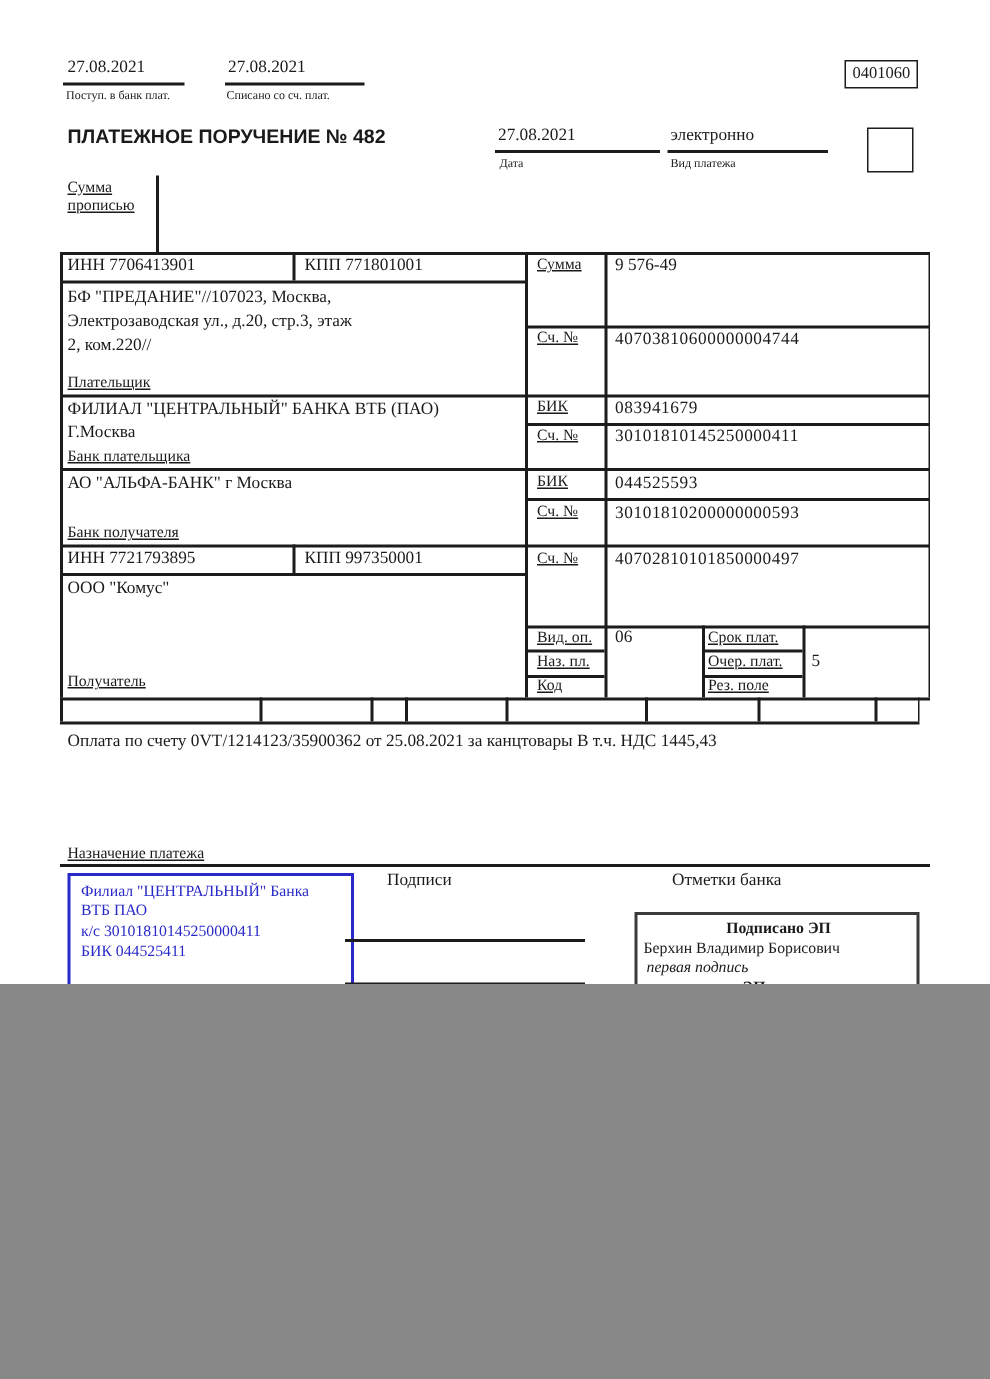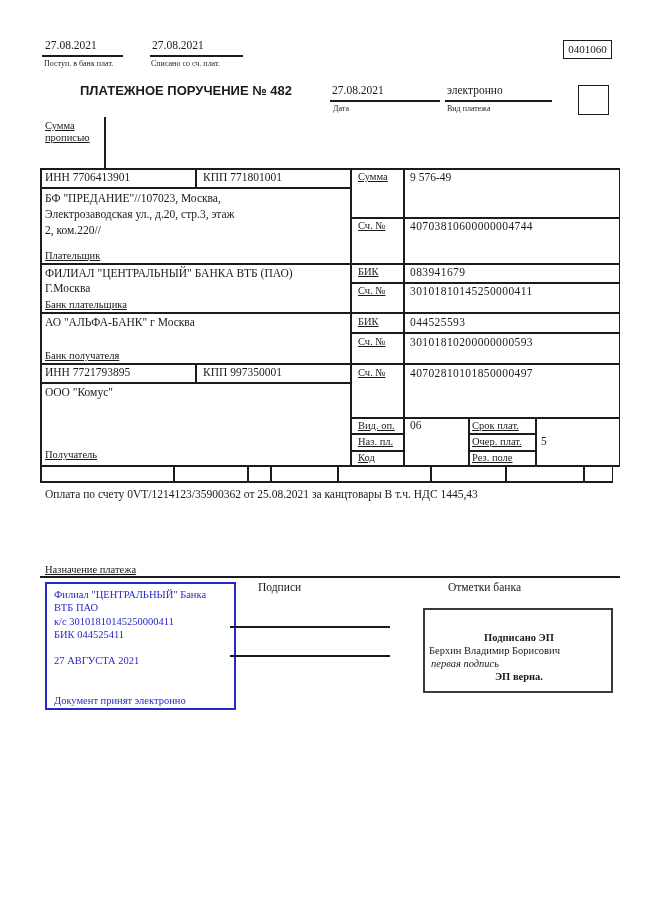--- a/index.html
+++ b/index.html
@@ -1,32 +1,32 @@
 <!DOCTYPE html>
 <html><head>
 <meta charset="utf-8">
 <style>
   html,body{margin:0;padding:0;background:#888;}
-  #page{position:relative;width:660px;height:919px;background:#fff;overflow:hidden;
+  #page{position:relative;width:660px;height:656px;background:#fff;overflow:hidden;
         font-family:"Liberation Serif",serif;color:#1a1a1a;}
   .t{position:absolute;font-size:11.5px;line-height:13px;white-space:nowrap;}
   .sm{position:absolute;font-size:8px;line-height:9px;white-space:nowrap;color:#222;}
   .lbl{position:absolute;font-size:10.5px;line-height:12px;white-space:nowrap;text-decoration:underline;}
   .num{letter-spacing:.4px;}
   .pre{white-space:pre-line;}
   .wrap{white-space:normal;}
   .hl{position:absolute;background:#1c1c1c;height:1.5px;}
   .hl2{position:absolute;background:#1c1c1c;height:2px;}
   .vl{position:absolute;background:#1c1c1c;width:1.5px;}
   .box{position:absolute;border:1.5px solid #1c1c1c;background:#fff;}
-  .title{position:absolute;font-family:"Liberation Sans",sans-serif;font-weight:bold;font-size:13px;white-space:nowrap;margin-left:35px;}
+  .title{position:absolute;font-family:"Liberation Sans",sans-serif;font-weight:bold;font-size:13px;white-space:nowrap;}
   #stamp{position:absolute;left:45px;top:582px;width:180px;height:120px;border:2px solid #2929c8;
          color:#2929c8;font-size:10.5px;line-height:13.3px;padding:4px 0 0 7px;white-space:pre-line;}
   #esign{position:absolute;left:423px;top:608px;width:180px;height:60px;border:2px solid #3a3a3a;
-         font-size:10.5px;line-height:13px;padding:21px 2px 0 4px;}
+         font-size:10.5px;line-height:13px;padding:3px 2px 0 4px;}
   #esign .c{text-align:center;font-weight:bold;}
   #esign .i{font-style:italic;padding-left:2px;}
 </style>
 </head>
 <body>
 
 <div id="page">
 
   <span class="t" style="left:45px;top:39px">27.08.2021</span>
   <div class="hl" style="left:42px;top:55px;width:81px"></div>

